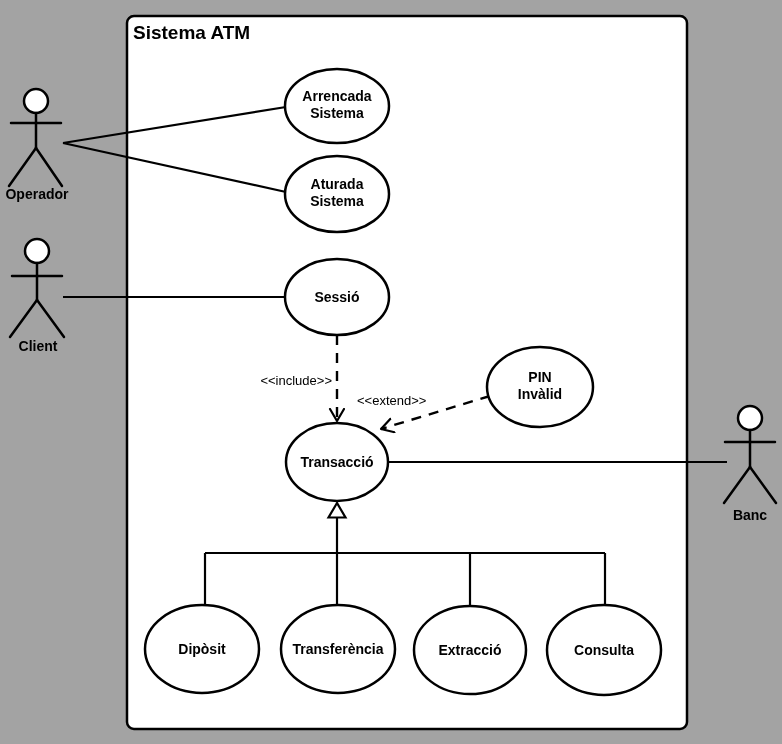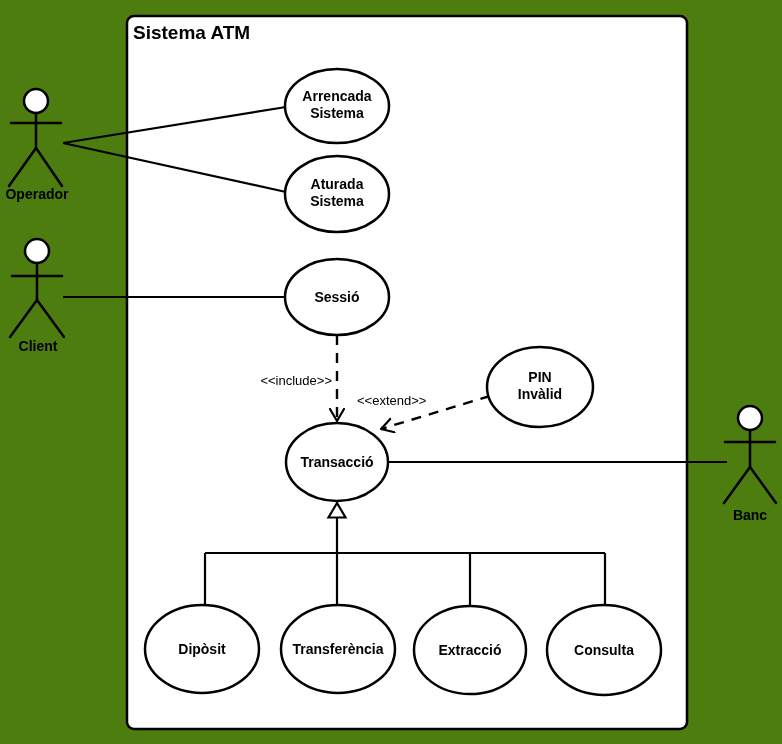--- a/index.html
+++ b/index.html
@@ -7,21 +7,21 @@
     padding: 0;
     background: #ffffff;
     width: 782px;
     height: 744px;
     overflow: hidden;
   }
   .canvas {
     position: relative;
     width: 782px;
     height: 744px;
-    background: #4d7c0f;
+    background: #a3a3a3;
     font-family: "Liberation Sans", sans-serif;
   }
   svg text {
     font-family: "Liberation Sans", sans-serif;
     fill: #000000;
   }
   .uc-label {
     font-size: 14px;
     font-weight: bold;
     text-anchor: middle;

